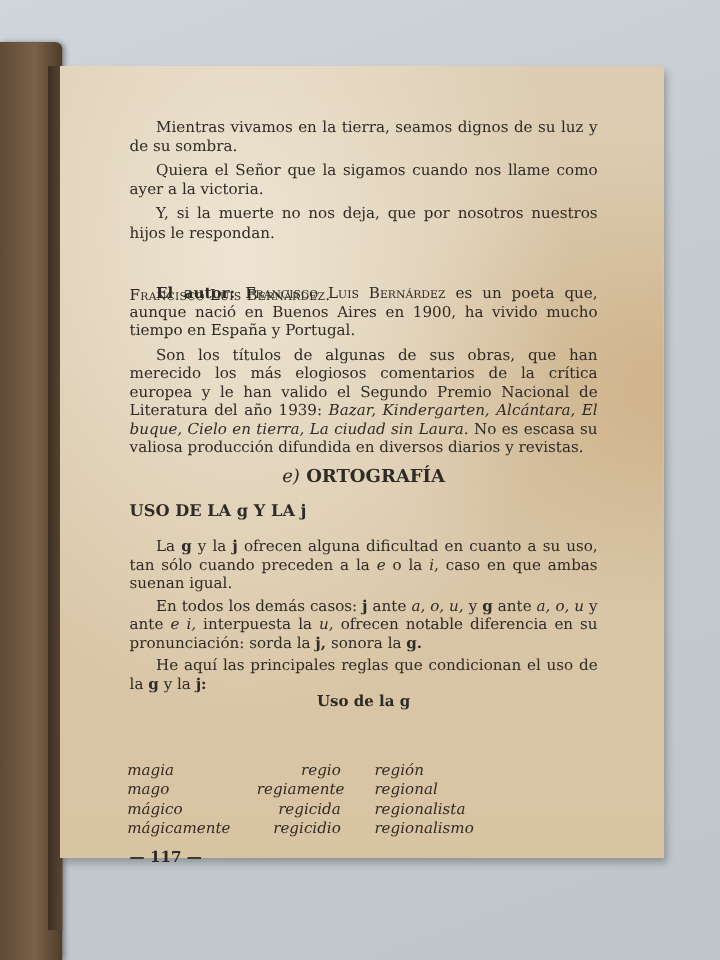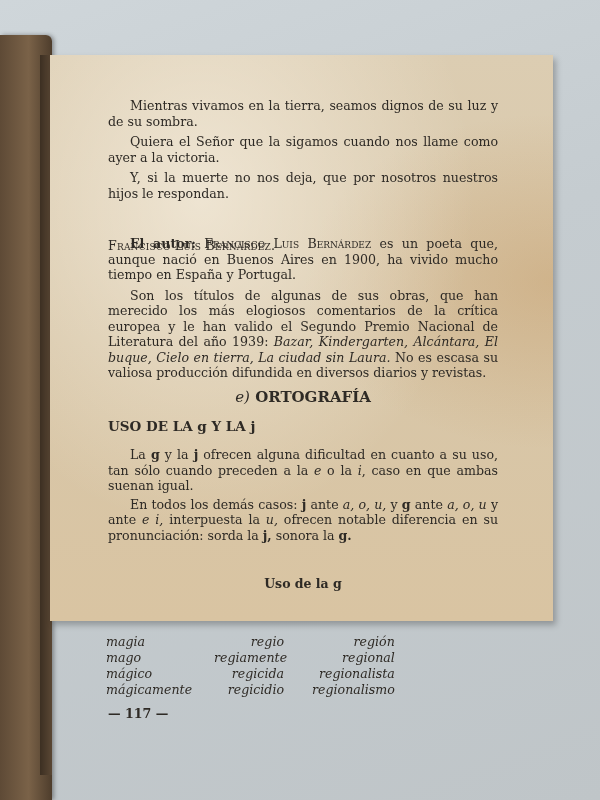--- a/index.html
+++ b/index.html
@@ -12,21 +12,21 @@
     position:absolute; left:0; top:35px; width:52px; height:765px;
     background: linear-gradient(90deg, #5e4a36 0%, #7a6248 55%, #4e3d2c 100%);
     border-top-right-radius: 6px;
     box-shadow: 2px 0 4px rgba(0,0,0,0.35);
   }
   .cover-edge {
     position:absolute; left:40px; top:55px; width:12px; height:720px;
     background: linear-gradient(90deg, #3c2f22, #5a4734);
   }
   .page {
-    position:absolute; left:50px; top:55px; width:503px; height:566px;
+    position:absolute; left:50px; top:55px; width:503px; height:660px;
     background:
       radial-gradient(ellipse at 30% 25%, rgba(255,250,240,0.55) 0%, rgba(255,250,240,0) 55%),
       radial-gradient(ellipse at 100% 40%, rgba(190,140,80,0.35) 0%, rgba(190,140,80,0) 35%),
       linear-gradient(180deg, #dccdb2 0%, #d8c7a9 50%, #d9c4a2 100%);
     box-shadow: 3px 4px 6px rgba(0,0,0,0.25);
     color:#2e2a25;
   }
   .text { position:absolute; left:58px; width:390px; font-size:12.6px; line-height:15.5px; text-align:justify; }
   .p { margin:0; text-indent:22px; }
   .sig { position:absolute; left:0; width:390px; text-align:left; font-variant: small-caps; font-size:12.6px; letter-spacing:0.2px; }
@@ -63,41 +63,42 @@
   </div>
 
   <div class="text" style="top:335px;">
     <div class="h1" style="top:0;"><span class="i">e)</span> <span>ORTOGRAFÍA</span></div>
     <div class="h2" style="top:29px;">USO DE LA g Y LA j</div>
   </div>
 
   <div class="text" style="top:392px;">
     <p class="p"><span>La </span><b>g</b><span> y la </span><b>j</b><span> ofrecen alguna dificultad en cuanto a su uso, tan sólo cuando preceden a la </span><i>e</i><span> o la </span><i>i</i><span>, caso en que ambas suenan igual.</span></p>
     <p class="p" style="margin-top:3px;"><span>En todos los demás casos: </span><b>j</b><span> ante </span><i>a, o, u,</i><span> y </span><b>g</b><span> ante </span><i>a, o, u</i><span> y ante </span><i>e i,</i><span> interpuesta la </span><i>u,</i><span> ofrecen notable diferencia en su pronunciación: sorda la </span><b>j,</b><span> sonora la </span><b>g.</b></p>
+    <p class="p" style="margin-top:3px;"><span>He aquí las principales reglas que condicionan el uso de la </span><b>g</b><span> y la </span><b>j:</b></p>
   </div>
 
   <div class="text" style="top:521px;">
     <div class="h3" style="top:0;">Uso de la g</div>
   </div>
 
 
   <div class="words" style="top:579px;">
     <div class="col" style="left:0;">
       <div>magia</div>
       <div>mago</div>
       <div>mágico</div>
       <div>mágicamente</div>
     </div>
     <div class="col" style="left:108px; width:70px; text-align:right;">
       <div>regio</div>
       <div>regiamente</div>
       <div>regicida</div>
       <div>regicidio</div>
     </div>
-    <div class="col" style="left:206px;text-align:right;">
+    <div class="col" style="left:206px;">
       <div>región</div>
       <div>regional</div>
       <div>regionalista</div>
       <div>regionalismo</div>
     </div>
   </div>
 
   <div class="text" style="top:651px;">
     <div class="pagenum" style="top:0;">— 117 —</div>
   </div>

